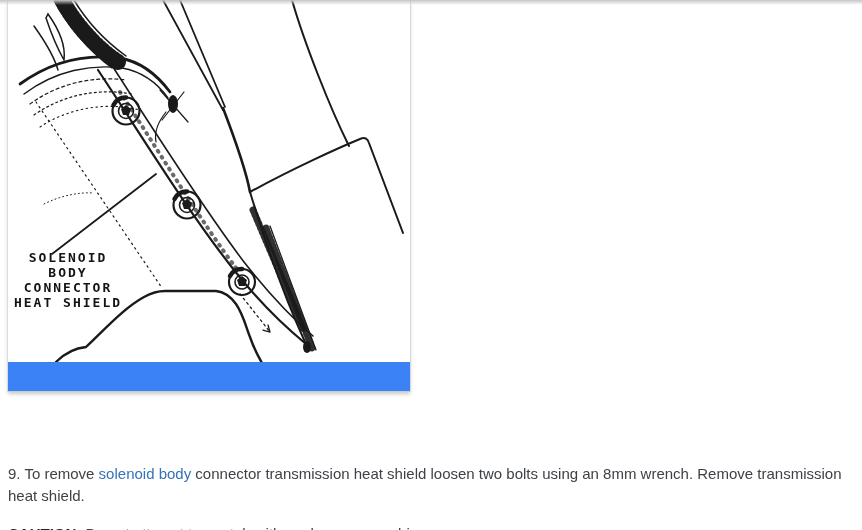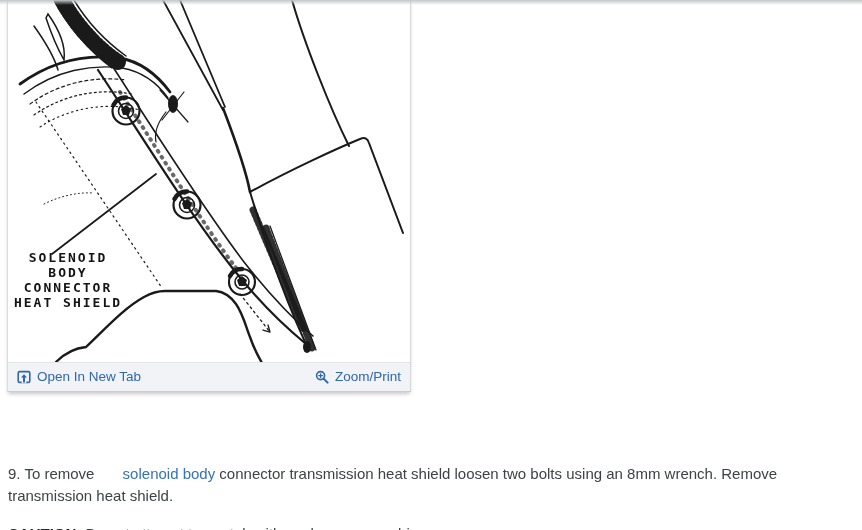--- a/index.html
+++ b/index.html
@@ -12,21 +12,21 @@
   .figure-canvas{width:402px;height:362px;overflow:hidden;background:#fff;}
   .figure-bar{height:28px;background:#f1f3f6;border-top:1px solid #e2e5e8;
     display:flex;justify-content:space-between;align-items:center;padding:0 9px;}
   .bar-link{display:flex;align-items:center;gap:6px;color:#2f67b0;font-size:13.5px;
     text-decoration:none;cursor:pointer;line-height:1;}
   .bar-link svg{display:block;}
   .diagram-label{font-family:"DejaVu Sans Mono",monospace;font-weight:bold;font-size:13px;
     letter-spacing:2px;fill:#141414;}
   .step-paragraph{position:absolute;left:8px;top:448px;width:848px;font-size:15px;
     line-height:22px;color:#3e4247;}
-  .inline-link{color:#3572b9;cursor:pointer;margin-left:24px;}
+  .inline-link{color:#3572b9;cursor:pointer;}
   .caution-paragraph{position:absolute;left:8px;top:508px;width:848px;font-size:15px;
     line-height:22px;color:#3e4247;}
   .caution-label{font-weight:bold;color:#242628;}
 </style>
 </head>
 <body>
 
 <div class="top-shadow"></div>
 
 <div class="figure-panel">
@@ -99,39 +99,17 @@
         <path d="M262,332 l-7,-2 m7,2 l-2,-7" stroke-width="1.3"></path>
 
         <path d="M48,362 C58,352 68,348 78,347 C98,328 116,308 136,297 C145,292 151,291 157,291 L208,291 C217,292 223,297 228,304 C235,314 238,327 242,337 C246,349 250,356 254,363" stroke-width="2.4"></path>
       </g>
       <text class="diagram-label" x="60" y="262" text-anchor="middle">SOLENOID</text>
       <text class="diagram-label" x="60" y="277" text-anchor="middle">BODY</text>
       <text class="diagram-label" x="60" y="292" text-anchor="middle">CONNECTOR</text>
       <text class="diagram-label" x="60" y="307" text-anchor="middle">HEAT SHIELD</text>
     </svg>
   </div>
-  <div class="figure-bar">
-    <a class="bar-link">
-      <span>
-        <svg width="14" height="14" viewBox="0 0 14 14">
-          <rect x="1.2" y="1.6" width="11.6" height="10.8" rx="1.5" fill="none" stroke="#2f67b0" stroke-width="1.6"></rect>
-          <rect x="4.6" y="8" width="4.8" height="5" fill="#f1f3f6" stroke="none"></rect>
-          <path d="M7,4.2 L10,7.4 H8 V12.4 H6 V7.4 H4 Z" fill="#2f67b0" stroke="none"></path>
-        </svg>
-      </span>
-      <span>Open In New Tab</span>
-    </a>
-    <a class="bar-link">
-      <span>
-        <svg width="14" height="14" viewBox="0 0 14 14">
-          <circle cx="5.6" cy="5.6" r="4" fill="none" stroke="#2f67b0" stroke-width="1.6"></circle>
-          <path d="M8.6,8.6 L12.6,12.6" stroke="#2f67b0" stroke-width="2" stroke-linecap="round"></path>
-          <path d="M5.6,3.8 V7.4 M3.8,5.6 H7.4" stroke="#2f67b0" stroke-width="1.3" stroke-linecap="round"></path>
-        </svg>
-      </span>
-      <span>Zoom/Print</span>
-    </a>
-  </div>
 </div>
 
 <p class="step-paragraph"><span>9. To remove </span><span class="inline-link">solenoid body</span><span> connector transmission heat shield loosen two bolts using an 8mm wrench. Remove transmission heat shield.</span></p>
 
 <p class="caution-paragraph"><span class="caution-label">CAUTION:</span><span> Do not attempt to pry tab with pry bar or screwdriver.</span></p>
 
 </body></html>

